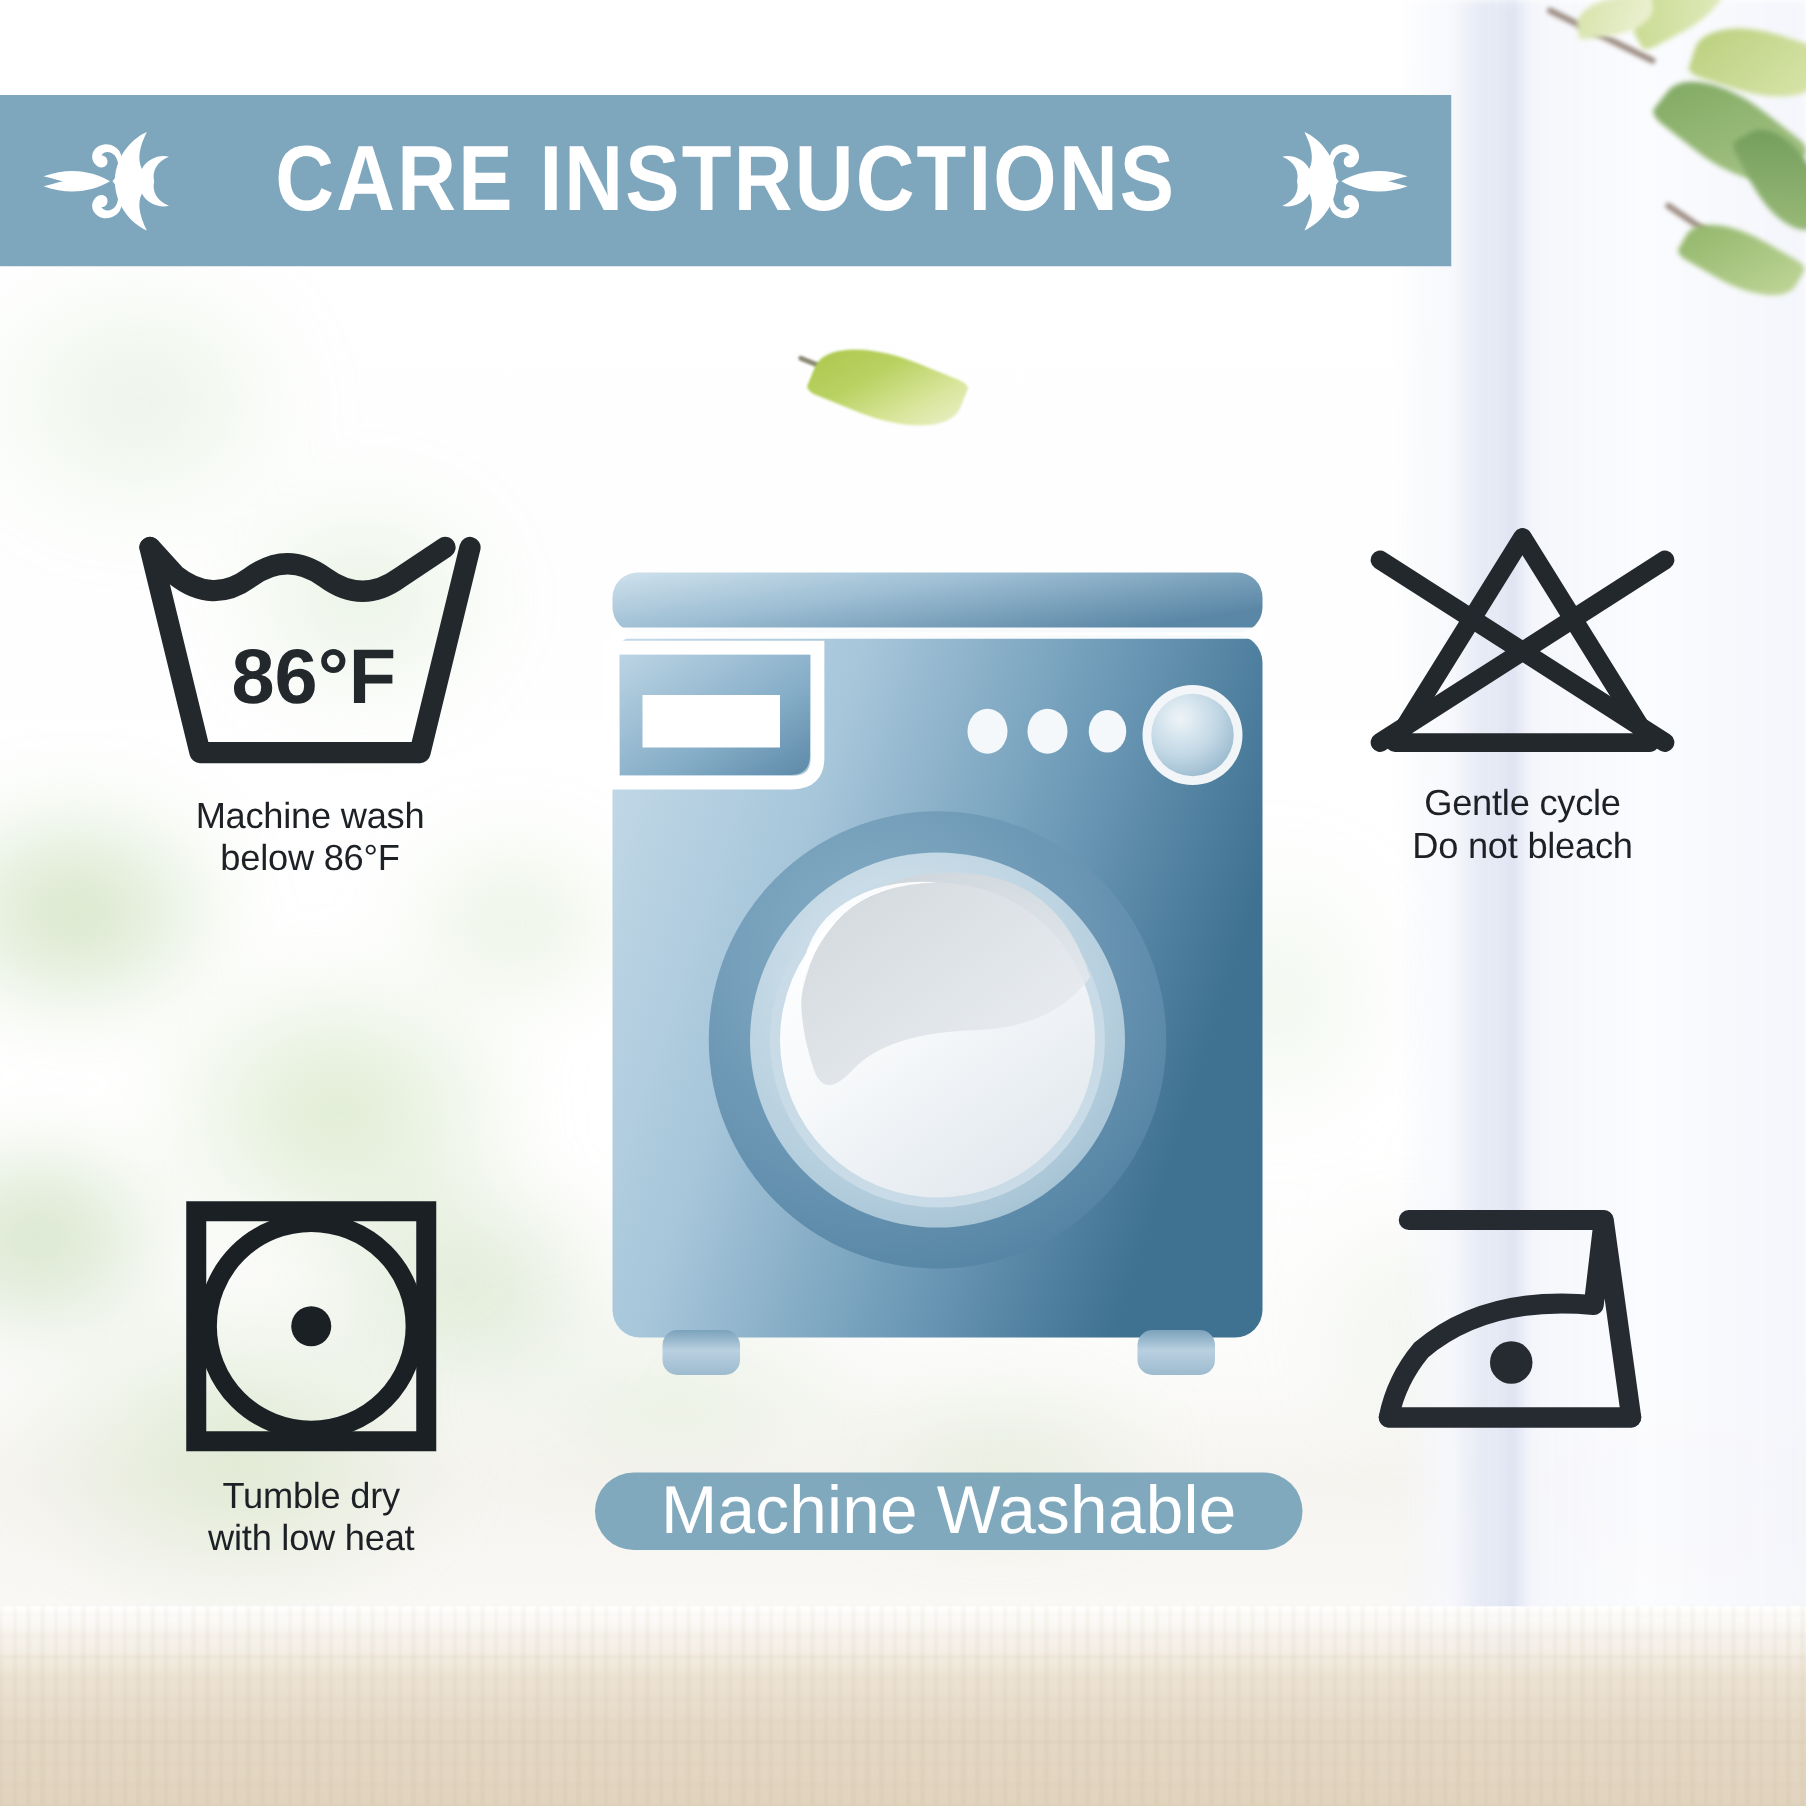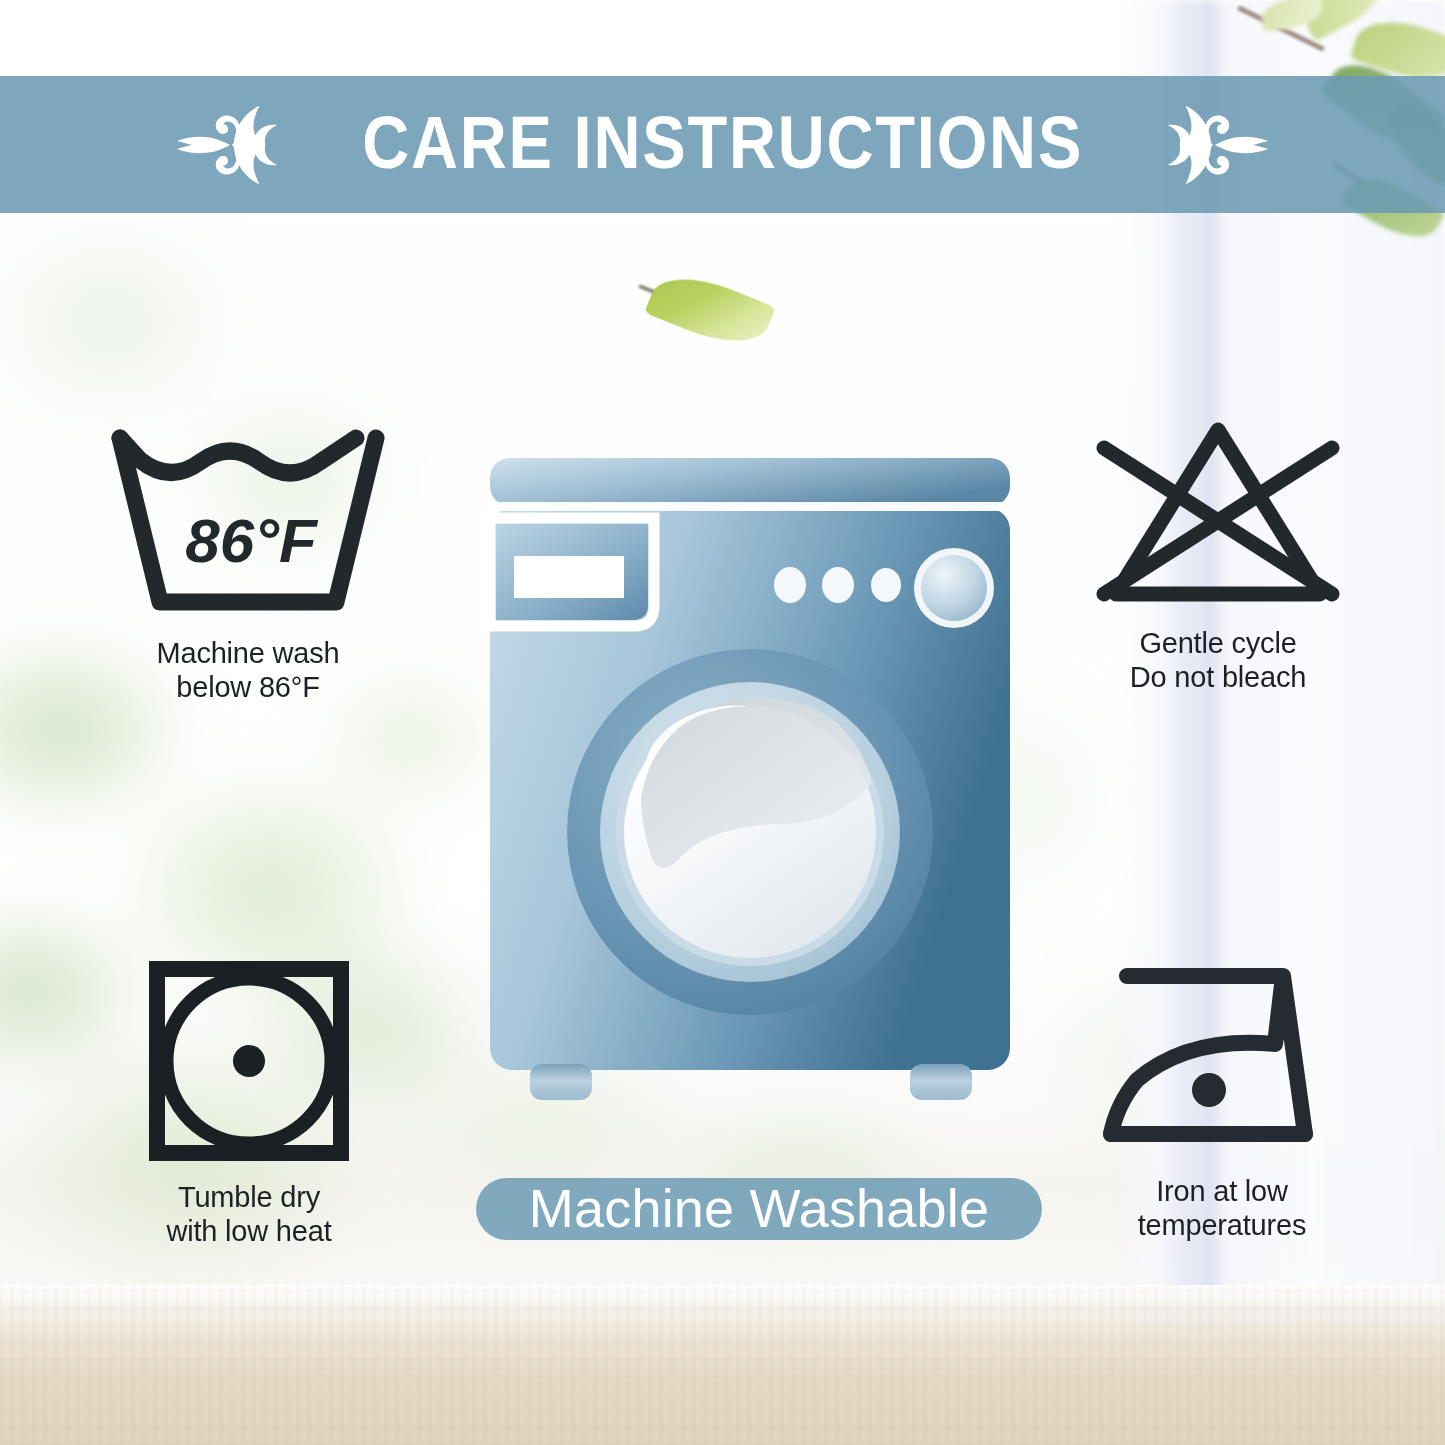--- a/index.html
+++ b/index.html
@@ -104,42 +104,42 @@
     transform:rotate(22deg);
     filter:blur(.7px);
   }
   .float-leaf-stem{
     position:absolute;left:638px;top:288px;width:22px;height:4px;background:#8b8a74;
     transform:rotate(22deg);border-radius:2px;filter:blur(.8px);
   }
 
   
   .banner{
-    position:absolute;left:0;top:76px;width:1445px;height:137px;
+    position:absolute;left:0;top:76px;width:1161px;height:137px;
     background:rgba(108,155,180,.88);
     display:flex;align-items:center;justify-content:center;gap:26px;
   }
   .banner-title{
     color:#ffffff;
     font-size:74px;
     font-weight:700;
     letter-spacing:2px;
     transform:scaleX(.88);
     transform-origin:center;
     white-space:nowrap;
     line-height:1;
     padding-bottom:4px;
   }
   .fleur{width:118px;height:96px;flex:0 0 auto;}
   .fleur svg{display:block;width:100%;height:100%;}
   .fleur.right{transform:scaleX(-1);}
 
   
   .cell{position:absolute;display:flex;flex-direction:column;align-items:center;}
-  .cell .sym{display:flex;align-items:center;justify-content:flex-end;font-style:italic;}
+  .cell .sym{display:flex;align-items:center;justify-content:flex-end;}
   .caption{
     text-align:center;
     color:#1d2125;
     font-size:29px;
     line-height:1.18;
     font-weight:400;
     white-space:pre-line;
     margin-top:16px;
     letter-spacing:-0.2px;
   }
@@ -336,21 +336,19 @@
   </div>
 
   <div class="cell" id="cell-iron">
     <div class="sym">
       <svg width="250" height="200" viewBox="0 0 250 200" xmlns="http://www.w3.org/2000/svg">
         <path d="M30 18 L186 18 L178 86 Q92 78 40 122 Q20 146 14 176 L208 176 L186 18" fill="none" stroke="#262b31" stroke-width="16" stroke-linejoin="round" stroke-linecap="round"></path>
         <path d="M14 176 L208 176" stroke="#262b31" stroke-width="16" stroke-linecap="round"></path>
         <circle cx="112" cy="132" r="17" fill="#262b31"></circle>
       </svg>
     </div>
-    <div class="caption">Iron at low
-temperatures</div>
   </div>
 
   <div class="badge">
     <span class="badge-text">Machine Washable</span>
   </div>
 
 </div>
 
 </body></html>

